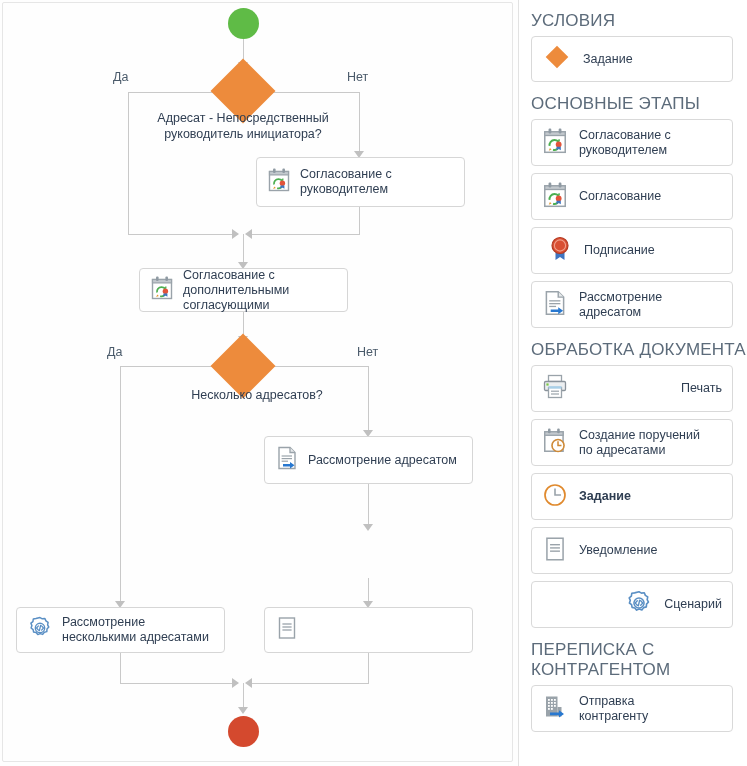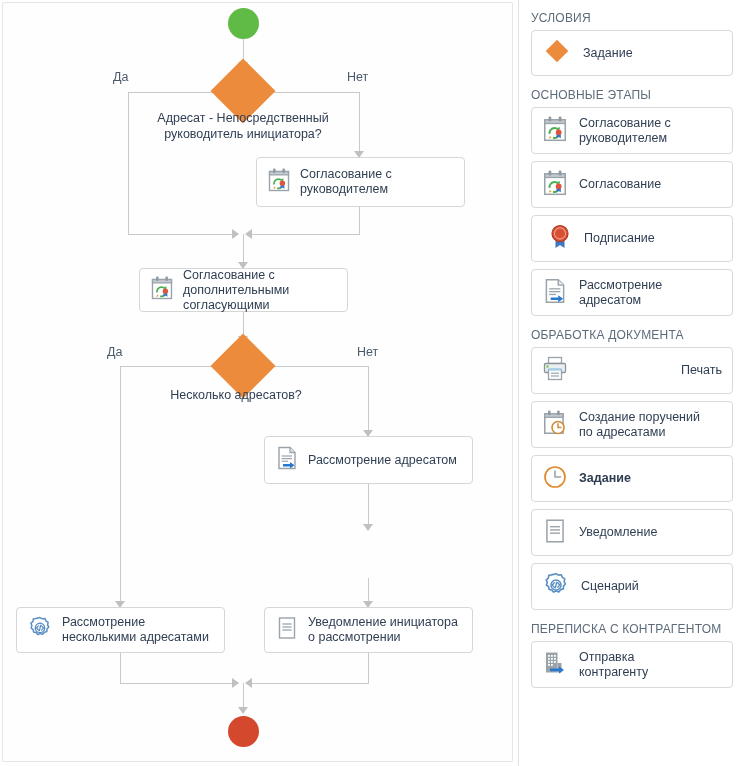--- a/index.html
+++ b/index.html
@@ -113,21 +113,21 @@
 
   
   #palette {
     position: absolute;
     left: 519px; top: 0;
     width: 228px; height: 766px;
     background: #ffffff;
     overflow: hidden;
   }
   .pal-group-title {
-    font-size: 12px;
+    font-size: 17px;
     letter-spacing: 0.2px;
     color: #5c6b7a;
     text-transform: uppercase;
     margin: 0 0 5px 12px;
   }
   .pal-group { margin-bottom: 4px; }
   .pal-item {
     box-sizing: border-box;
     margin: 0 14px 7px 12px;
     min-height: 45px;
@@ -242,21 +242,21 @@
           <path d="M13.4 18.4h4v3.3l-2-1.2-2 1.2z" fill="#3e74c0"></path>
           <path d="M7.3 19.4l-1.1 2.6 2.6-1.1z" fill="#e59a2e"></path>
         </svg>
       </span>
       <span class="node-label">Согласование с
 дополнительными
 согласующими</span>
     </div>
 
     <div class="diamond" id="diamond2" style="left: 220px; top: 343px; background: rgb(237, 139, 60);"></div>
-    <div class="dia-text" style="left:136px; top:387px; width:200px;">Несколько адресатов?</div>
+    <div class="dia-text" style="left:157px; top:387px; width:200px;">Несколько адресатов?</div>
     <div class="branch-label" style="left:107px; top:345px;">Да</div>
     <div class="branch-label" style="left:357px; top:345px;">Нет</div>
 
     <div class="node" style="left:264px; top:436px; width:209px; height:48px;">
       <span class="ico">
         <svg width="24" height="26" viewBox="0 0 24 26">
           <path d="M4 2.5h11l5 5v16H4z" fill="#ffffff" stroke="#9aa3aa" stroke-width="1.4"></path>
           <path d="M15 2.5v5h5" fill="#e7eaec" stroke="#9aa3aa" stroke-width="1.3"></path>
           <g stroke="#9aa3aa" stroke-width="1.2">
             <line x1="6.6" y1="11" x2="17" y2="11"></line>
@@ -286,22 +286,20 @@
       <span class="ico">
         <svg width="24" height="26" viewBox="0 0 24 26">
           <rect x="4.5" y="3" width="15" height="20" fill="#ffffff" stroke="#9aa3aa" stroke-width="1.4"></rect>
           <g stroke="#9aa3aa" stroke-width="1.3">
             <line x1="7.4" y1="9" x2="16.6" y2="9"></line>
             <line x1="7.4" y1="12" x2="16.6" y2="12"></line>
             <line x1="7.4" y1="15" x2="16.6" y2="15"></line>
           </g>
         </svg>
       </span>
-      <span class="node-label">Уведомление инициатора
-о рассмотрении</span>
     </div>
 
   </div>
 
   <div id="palette">
 
     <div class="pal-group">
       <div class="pal-group-title">УСЛОВИЯ</div>
       <div class="pal-item" style="min-height:46px;">
         <span class="ico">
@@ -434,21 +432,21 @@
             <g stroke="#9aa3aa" stroke-width="1.3">
               <line x1="7.4" y1="9" x2="16.6" y2="9"></line>
               <line x1="7.4" y1="12" x2="16.6" y2="12"></line>
               <line x1="7.4" y1="15" x2="16.6" y2="15"></line>
             </g>
           </svg>
         </span>
         <span class="pal-label">Уведомление</span>
       </div>
 
-      <div class="pal-item" style="min-height:47px;">
+      <div class="pal-item" style="min-height:47px;justify-content:flex-end;">
         <span class="ico">
           <svg width="28" height="28" viewBox="0 0 26 26">
             <path d="M13 2.6l2.3 1.2 2.6-.3 1 2.4 2.2 1.4-.5 2.5 1.2 2.3-1.8 1.9-.2 2.6-2.5.7-1.6 2.1-2.5-.8-2.4 1-1.7-2-2.5-.5-.5-2.5-2-1.6.8-2.4-1-2.4 2-1.6.4-2.6 2.6-.4z" fill="none" stroke="#5a8fc4" stroke-width="1.5" stroke-linejoin="round"></path>
             <circle cx="13" cy="13" r="4.7" fill="none" stroke="#5a8fc4" stroke-width="1.4"></circle>
             <path d="M11.4 10.9l-1.9 2.1 1.9 2.1M14.6 10.9l1.9 2.1-1.9 2.1M13.6 10.4l-1.2 5.2" fill="none" stroke="#5a8fc4" stroke-width="1.3" stroke-linecap="round"></path>
           </svg>
         </span>
         <span class="pal-label">Сценарий</span>
       </div>
     </div>

